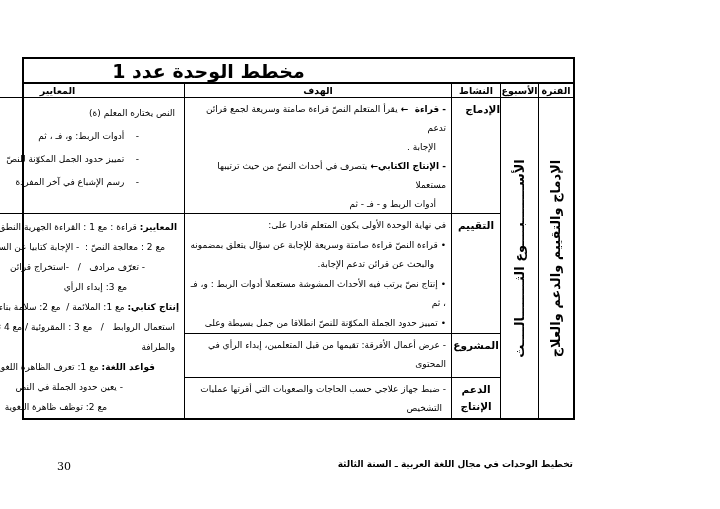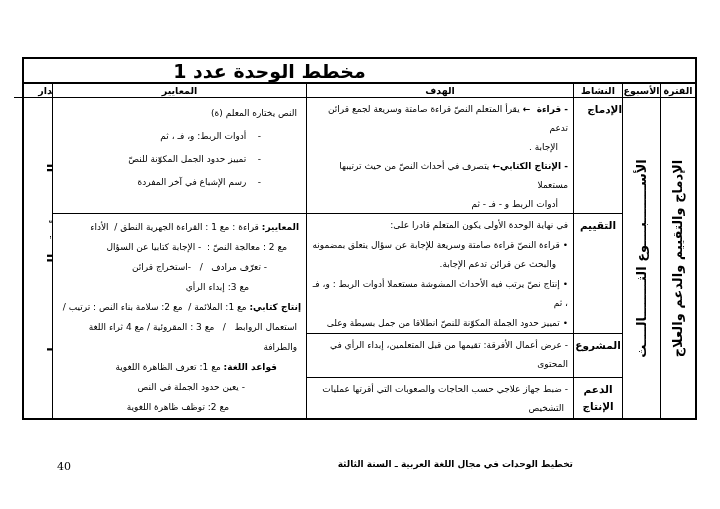--- a/index.html
+++ b/index.html
@@ -1,20 +1,20 @@
 <!DOCTYPE html>
 <html lang="ar" dir="rtl"><head>
 <meta charset="utf-8">
 <style>
   html,body{margin:0;padding:0;background:#fff;}
   body{width:720px;height:509px;position:relative;overflow:hidden;
        font-family:"DejaVu Sans",sans-serif;color:#000;}
   .page{position:absolute;inset:0;background:#fff;}
 
-  .tbl{position:absolute;left:22px;top:57px;width:675px;height:363px;
+  .tbl{position:absolute;left:22px;top:57px;width:553px;height:363px;
        border:2px solid #000;box-sizing:border-box;background:#fff;direction:rtl;}
   .title-row{height:25px;border-bottom:2px solid #000;display:flex;
        align-items:center;justify-content:center;box-sizing:border-box;}
   .title-row span{font-weight:bold;font-size:19px;transform:translateX(-90px);
        letter-spacing:0px;white-space:nowrap;}
 
   .grid{display:grid;direction:rtl;height:334px;
         grid-template-columns:35px 38px 49px 267px 254px 28px;
         grid-template-rows:14px 116px 120px 44px auto;}
   .cell{border-left:1.5px solid #000;border-bottom:1.5px solid #000;
@@ -127,15 +127,15 @@
           <div class="ln" style="padding-right: 24px;"><b>قواعد اللغة:</b> مع 1: تعرف الظاهرة اللغوية</div>
           <div class="ln" style="padding-right: 56px;">- يعين حدود الجملة في النص</div>
           <div class="ln" style="padding-right: 72px;">مع 2: توظف ظاهرة اللغوية</div>
           <div class="ln" style="padding-right: 80px;">يركب الجملة الفعلية</div>
         </div>
 
     </div>
   </div>
 
   <div class="footer-caption">تخطيط الوحدات في مجال اللغة العربية ـ السنة الثالثة</div>
-  <div class="page-number">40</div>
+  <div class="page-number">30</div>
 
 </div>
 
 </body></html>

